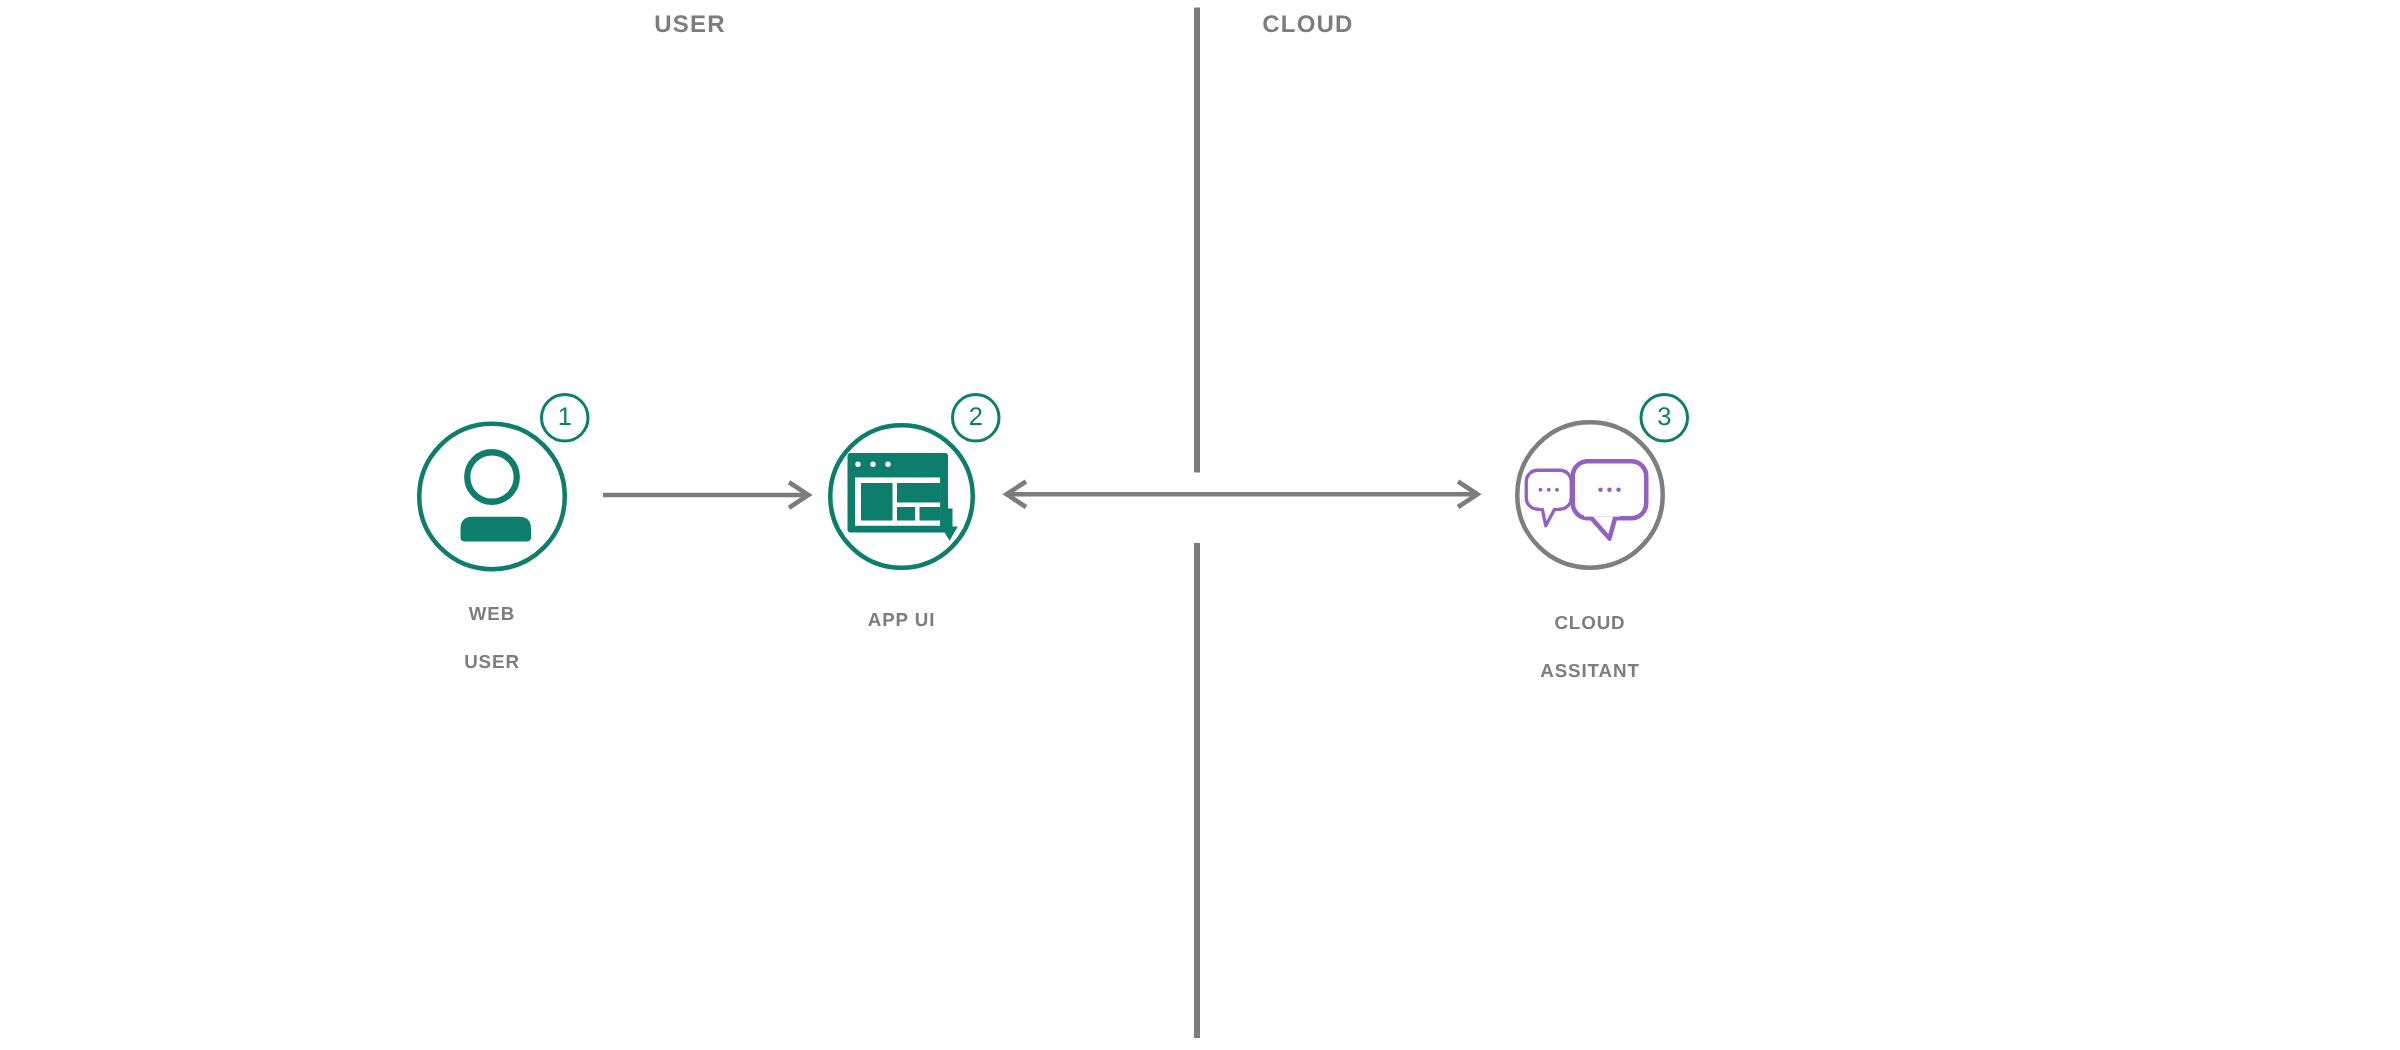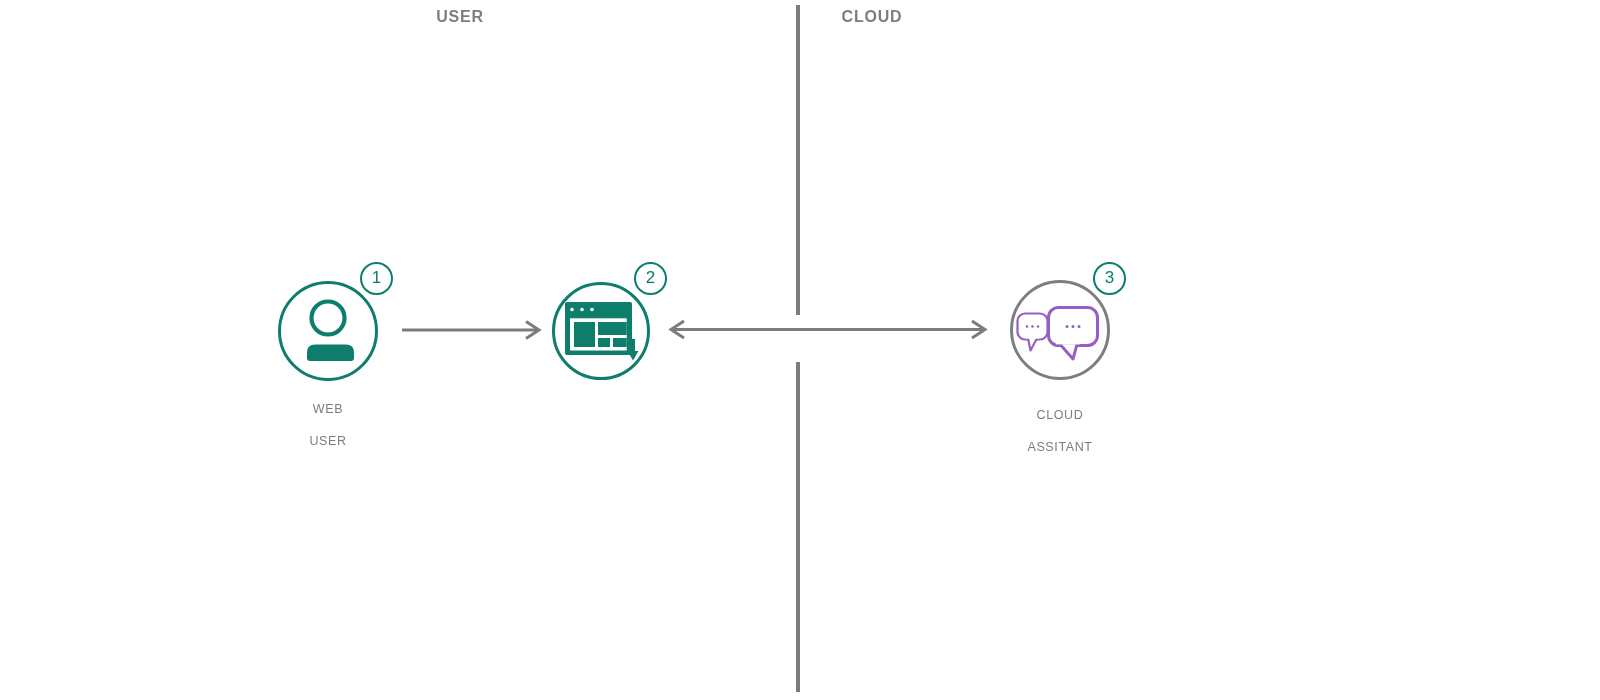--- a/index.html
+++ b/index.html
@@ -38,21 +38,21 @@
     position:absolute;width:33px;height:33px;border-radius:50%;
     border:2.8px solid var(--teal);background:#fff;color:var(--teal);
     font-size:17px;font-weight:400;text-align:center;line-height:27px;
   }
   .badge-1{left:79px;top:-22px;}
   .badge-2{left:79px;top:-23px;}
   .badge-3{left:80px;top:-21px;}
 
   .node-label{
     position:absolute;left:50%;width:180px;margin-left:-90px;text-align:center;
-    font-size:12.5px;font-weight:normal;letter-spacing:0.6px;line-height:16px;
+    font-size:12.5px;font-weight:bold;letter-spacing:0.6px;line-height:16px;
     color:var(--label);white-space:pre-line;
   }
   .node-web-user .node-label{top:101px;}
   .node-app-ui .node-label{top:104px;}
   .node-watson .node-label{top:108px;}
 
   .stroke-gray{stroke:var(--gray);stroke-width:3;fill:none;}
   .stroke-teal{stroke:var(--teal);fill:none;}
   .fill-teal{fill:var(--teal);}
   .fill-white{fill:#ffffff;}
@@ -106,20 +106,23 @@
       <rect class="fill-teal" x="22" y="40" width="21" height="25"></rect>
       <rect class="fill-teal" x="46" y="40" width="28.7" height="13"></rect>
       <rect class="fill-teal" x="46" y="56" width="12" height="9"></rect>
       <rect class="fill-teal" x="61" y="56" width="13.7" height="9"></rect>
       <rect class="fill-teal" x="80" y="57" width="3" height="14"></rect>
       <polygon class="fill-teal" points="75.5,69 86.5,69 81,78.5"></polygon>
     </svg>
     <div class="badge badge-2">
       <span>2</span>
     </div>
+    <div class="node-label">
+      <span>APP UI</span>
+    </div>
   </div>
 
   <div class="node gray node-watson">
     <svg class="icon" width="100" height="100" viewBox="0 0 100 100">
       <rect class="bubble" x="38.5" y="27.5" width="49" height="38" rx="10" stroke-width="3"></rect>
       <path class="bubble" d="M50 64.3 L63 79 L67 64.3" stroke-width="3" stroke-linejoin="round"></path>
       <rect class="fill-white" x="46" y="60" width="24" height="4.4"></rect>
       <rect class="bubble" x="7.5" y="33.5" width="30" height="26" rx="7.5" stroke-width="2.2"></rect>
       <path class="bubble" d="M18 58.3 L20.5 70.5 L27 58.3" stroke-width="2.2" stroke-linejoin="round"></path>
       <rect class="fill-white" x="16" y="55.5" width="13" height="3.2"></rect>

